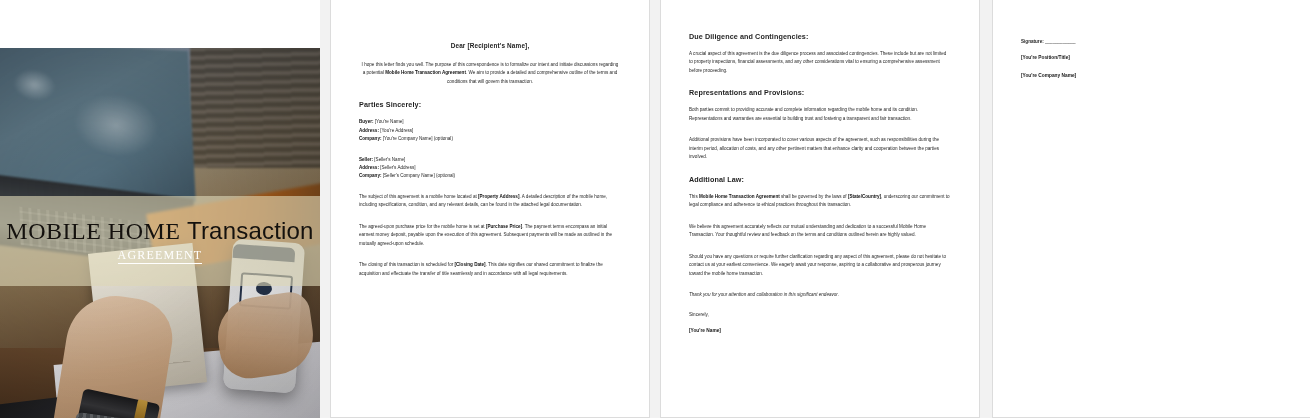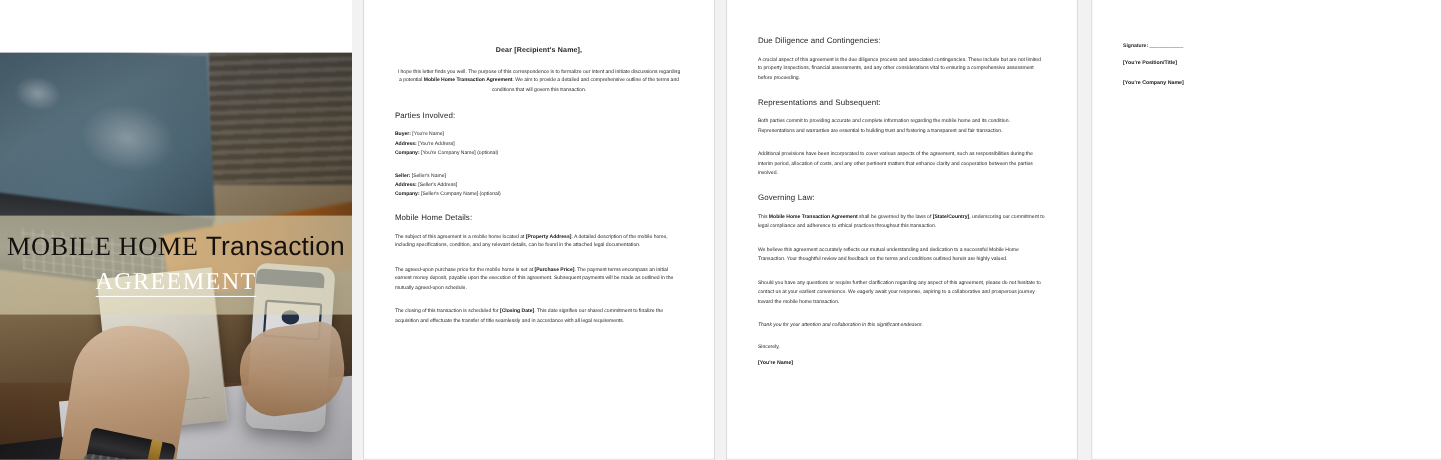--- a/index.html
+++ b/index.html
@@ -183,21 +183,21 @@
   }
   .cover-title .t-serif{
     font-family:"Liberation Serif", serif;font-weight:400;letter-spacing:.5px;
   }
   .cover-title .t-sans{
     font-family:"Liberation Sans", sans-serif;font-weight:400;
   }
   .cover-sub{
     margin-top:5px;
     font-family:"Liberation Serif", serif;
-    font-size:22px;color:#ffffff;letter-spacing:1.2px;
+    font-size:12px;color:#ffffff;letter-spacing:1.2px;
     border-bottom:1px solid #ffffff;padding-bottom:1px;line-height:1.1;
   }
 
   
   .page-letter{
     width:320px;flex:0 0 320px;
     padding:26px 28px 0 28px;
   }
   .page-letter-4{
     width:320px;flex:0 0 320px;
@@ -205,21 +205,21 @@
   }
   .doc-salutation{
     text-align:center;font-size:6.4px;font-weight:bold;color:#1c1c1c;
     letter-spacing:.15px;margin:16px 0 12px 0;
   }
   .doc-intro{
     text-align:center;font-size:4.6px;line-height:1.85;color:#262626;
     margin:0 2px 14px 2px;
   }
   .doc-h2{
-    font-size:7.2px;font-weight:normal;color:#1f1f1f;
+    font-size:7.2px;font-weight:bold;color:#1f1f1f;
     margin:0 0 9px 0;letter-spacing:.1px;
   }
   .doc-p{
     font-size:4.6px;line-height:1.85;color:#262626;margin:0 0 13px 0;
   }
   .doc-line{
     font-size:4.6px;line-height:1.82;color:#262626;margin:0;
   }
   .doc-block{margin:0 0 12px 0;}
   .doc-p b,.doc-line b,.doc-intro b{font-weight:bold;color:#111;}
@@ -271,55 +271,54 @@
   </div>
 
   <div class="gap" style="flex:0 0 10px"></div>
 
   <div class="page page-letter">
 
     <div class="doc-salutation">Dear [Recipient's Name],</div>
 
     <p class="doc-intro"><span>I hope this letter finds you well. The purpose of this correspondence is to formalize our intent and initiate discussions regarding a potential </span><b>Mobile Home Transaction Agreement</b><span>. We aim to provide a detailed and comprehensive outline of the terms and conditions that will govern this transaction.</span></p>
 
-    <h2 class="doc-h2">Parties Involved:</h2>
+    <h2 class="doc-h2">Parties Sincerely:</h2>
 
     <div class="doc-block">
       <p class="doc-line"><b>Buyer:</b> <span>[You're Name]</span></p>
       <p class="doc-line"><b>Address:</b> <span>[You're Address]</span></p>
       <p class="doc-line"><b>Company:</b> <span>[You're Company Name] (optional)</span></p>
     </div>
 
     <div class="doc-block">
       <p class="doc-line"><b>Seller:</b> <span>[Seller's Name]</span></p>
       <p class="doc-line"><b>Address:</b> <span>[Seller's Address]</span></p>
       <p class="doc-line"><b>Company:</b> <span>[Seller's Company Name] (optional)</span></p>
     </div>
 
-    <h2 class="doc-h2">Mobile Home Details:</h2>
     <p class="doc-p"><span>The subject of this agreement is a mobile home located at </span><b>[Property Address]</b><span>. A detailed description of the mobile home, including specifications, condition, and any relevant details, can be found in the attached legal documentation.</span></p>
 
     <p class="doc-p"><span>The agreed-upon purchase price for the mobile home is set at </span><b>[Purchase Price]</b><span>. The payment terms encompass an initial earnest money deposit, payable upon the execution of this agreement. Subsequent payments will be made as outlined in the mutually agreed-upon schedule.</span></p>
 
     <p class="doc-p"><span>The closing of this transaction is scheduled for </span><b>[Closing Date]</b><span>. This date signifies our shared commitment to finalize the acquisition and effectuate the transfer of title seamlessly and in accordance with all legal requirements.</span></p>
   </div>
 
   <div class="gap" style="flex:0 0 10px"></div>
 
   <div class="page page-letter">
 
     <h2 class="doc-h2" style="margin-top:6px">Due Diligence and Contingencies:</h2>
     <p class="doc-p">A crucial aspect of this agreement is the due diligence process and associated contingencies. These include but are not limited to property inspections, financial assessments, and any other considerations vital to ensuring a comprehensive assessment before proceeding.</p>
 
-    <h2 class="doc-h2">Representations and Subsequent:</h2>
+    <h2 class="doc-h2">Representations and Provisions:</h2>
     <p class="doc-p">Both parties commit to providing accurate and complete information regarding the mobile home and its condition. Representations and warranties are essential to building trust and fostering a transparent and fair transaction.</p>
 
     <p class="doc-p">Additional provisions have been incorporated to cover various aspects of the agreement, such as responsibilities during the interim period, allocation of costs, and any other pertinent matters that enhance clarity and cooperation between the parties involved.</p>
 
-    <h2 class="doc-h2">Governing Law:</h2>
+    <h2 class="doc-h2">Additional Law:</h2>
     <p class="doc-p"><span>This </span><b>Mobile Home Transaction Agreement</b><span> shall be governed by the laws of </span><b>[State/Country]</b><span>, underscoring our commitment to legal compliance and adherence to ethical practices throughout this transaction.</span></p>
 
     <p class="doc-p">We believe this agreement accurately reflects our mutual understanding and dedication to a successful Mobile Home Transaction. Your thoughtful review and feedback on the terms and conditions outlined herein are highly valued.</p>
     <p class="doc-p">Should you have any questions or require further clarification regarding any aspect of this agreement, please do not hesitate to contact us at your earliest convenience. We eagerly await your response, aspiring to a collaborative and prosperous journey toward the mobile home transaction.</p>
     <p class="doc-italic">Thank you for your attention and collaboration in this significant endeavor.</p>
     <p class="sig-line">Sincerely,</p>
     <p class="sig-bold">[You're Name]</p>
   </div>
 
   <div class="gap" style="flex:0 0 12px"></div>

